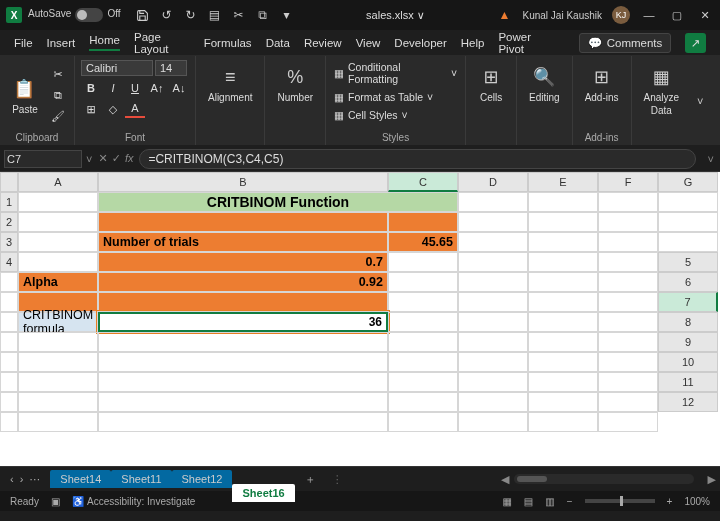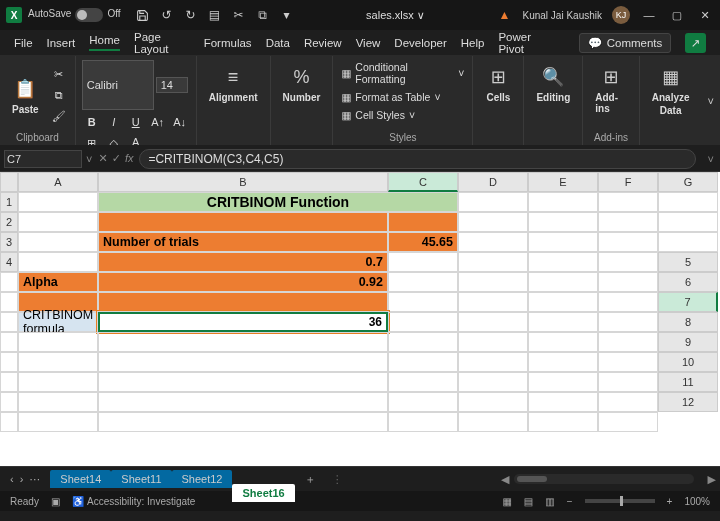--- a/index.html
+++ b/index.html
@@ -23,22 +23,22 @@
   .spacer { flex: 1; }
   .comments-btn { background: #2d2d2d; border: 1px solid #444; border-radius: 3px; padding: 2px 8px; font-size: 11px; color: #ddd; display: flex; align-items: center; gap: 4px; }
   .share-btn { background: #107c41; width: 24px; height: 20px; border-radius: 3px; display: inline-flex; align-items: center; justify-content: center; color: #fff; }
   
   .ribbon { height: 90px; background: #2a2a2a; display: flex; align-items: stretch; border-bottom: 1px solid #1e1e1e; overflow: hidden; }
   .rgroup { border-right: 1px solid #3a3a3a; display: flex; flex-direction: column; justify-content: space-between; padding: 4px 6px 2px; }
   .rgroup .body { display: flex; align-items: center; gap: 4px; flex: 1; }
   .rgroup .label { font-size: 10px; color: #aaa; text-align: center; padding-top: 2px; }
   .bigbtn { display: flex; flex-direction: column; align-items: center; gap: 2px; padding: 4px 6px; cursor: pointer; }
   .bigbtn .icon { width: 26px; height: 26px; display: flex; align-items: center; justify-content: center; font-size: 18px; }
-  .bigbtn .txt { font-size: 10px; color: #ddd; font-weight: bold; }
-  .font-sel { background: #3a3a3a; border: 1px solid #555; color: #ddd; font-size: 11px; padding: 18px 4px; width: 72px; }
+  .bigbtn .txt { font-size: 10px; color: #ddd; }
+  .font-sel { background: #3a3a3a; border: 1px solid #555; color: #ddd; font-size: 11px; padding: 1px 4px; width: 72px; }
   .size-sel { background: #3a3a3a; border: 1px solid #555; color: #ddd; font-size: 11px; padding: 1px 4px; width: 32px; }
   .fbtn { width: 20px; height: 18px; display: inline-flex; align-items: center; justify-content: center; cursor: pointer; font-size: 11px; color: #ddd; }
   .fontcol { display: flex; flex-direction: column; gap: 3px; }
   .fontrow { display: flex; gap: 2px; align-items: center; }
   .style-item { display: flex; align-items: center; gap: 4px; font-size: 10.5px; color: #ddd; padding: 1px 2px; }
   .rend { display: flex; align-items: center; padding: 0 6px; }
   
   .formula-row { height: 26px; background: #1e1e1e; display: flex; align-items: center; border-bottom: 1px solid #333; }
   .namebox { width: 78px; background: #2a2a2a; border: 1px solid #444; color: #ddd; font-size: 11px; padding: 2px 2px; margin: 0 4px; }
   .fxbtns { display: flex; gap: 4px; padding: 0 6px; color: #888; }

